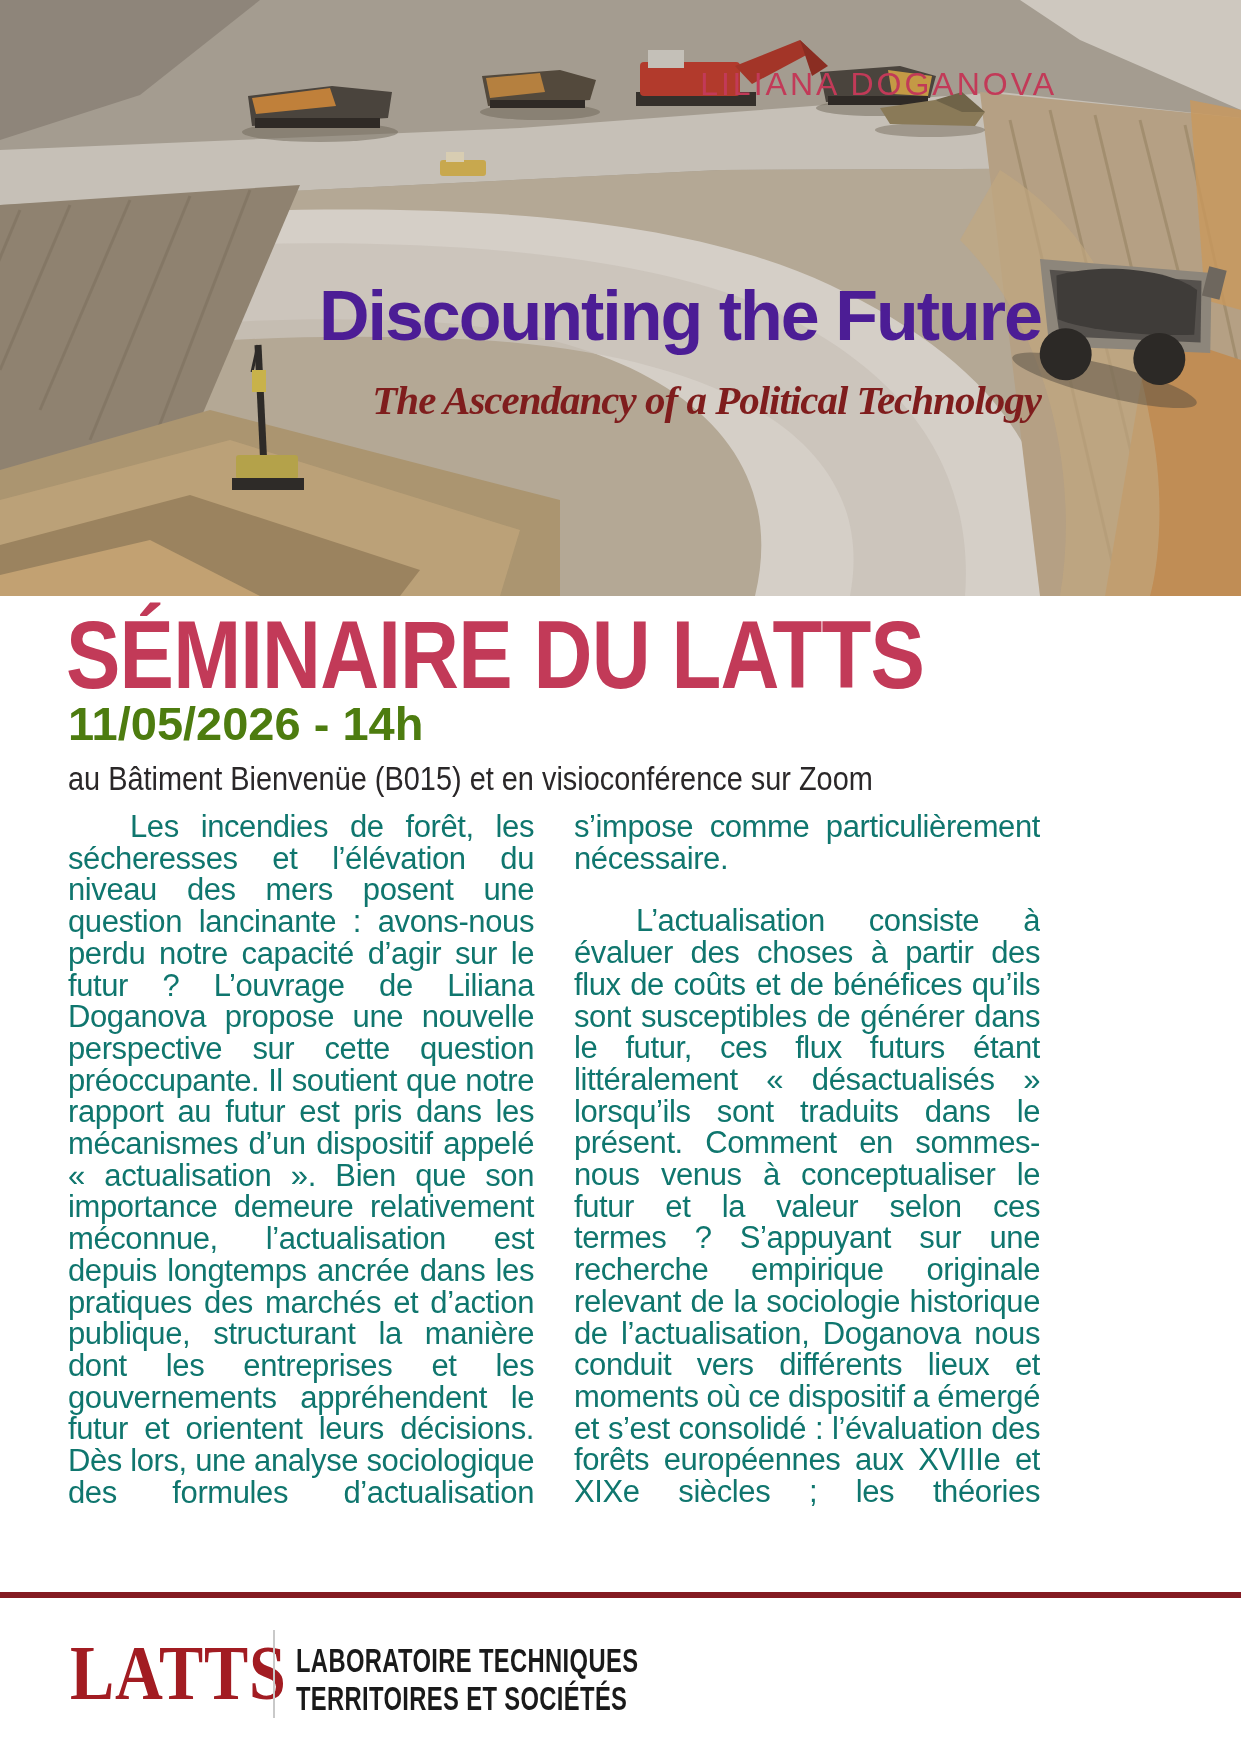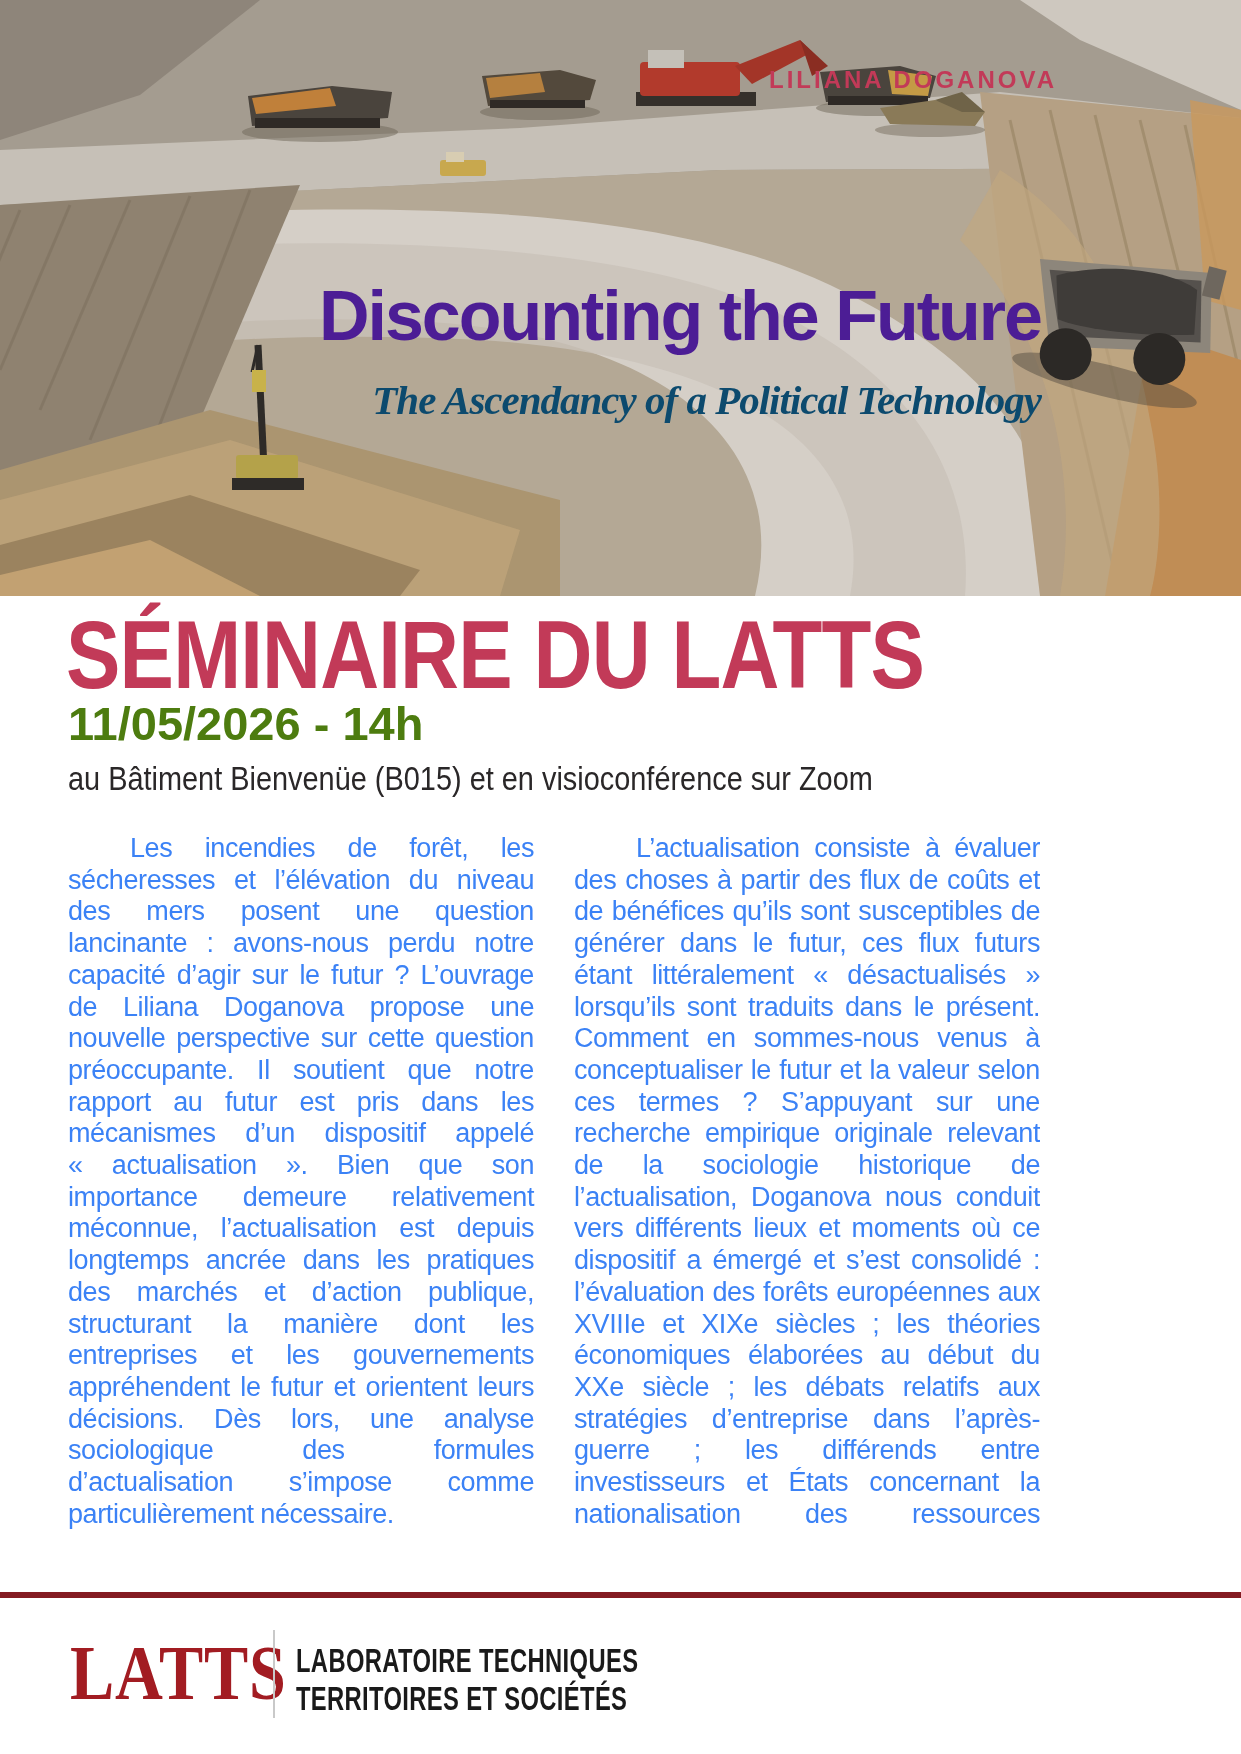--- a/index.html
+++ b/index.html
@@ -4,52 +4,52 @@
 <style>
   html,body{margin:0;padding:0;background:#ffffff;}
   .page{
     position:relative;width:1241px;height:1754px;overflow:hidden;background:#ffffff;
     font-family:"Liberation Sans","DejaVu Sans",sans-serif;color:#232021;
   }
   
   .hero{position:absolute;left:0;top:0;width:1241px;height:596px;overflow:hidden;background:#b0a89c;}
   .hero svg{position:absolute;left:0;top:0;width:100%;height:100%;display:block;}
   .hero-author{
-    position:absolute;top:66px;right:184px;font-size:24px;font-weight:bold;
+    position:absolute;top:66px;right:184px;font-size:32px;font-weight:normal;
     letter-spacing:3px;color:#C23A58;white-space:nowrap;text-align:center;
   }
   .hero-title{
     position:absolute;top:276px;right:200px;font-size:70px;font-weight:bold;
     letter-spacing:-2px;color:#4c1d95;white-space:nowrap;
   }
   .hero-subtitle{
     position:absolute;top:376px;right:200px;
     font-family:"Liberation Serif","DejaVu Serif",serif;font-style:italic;font-weight:bold;
-    font-size:41px;letter-spacing:-1px;color:#0c4a6e;white-space:nowrap;
+    font-size:41px;letter-spacing:-1px;color:#7f1d1d;white-space:nowrap;
   }
   
   .series-heading{
     position:absolute;left:66px;top:607px;font-size:96px;font-weight:bold;line-height:1;
     color:#C23A58;white-space:nowrap;transform:scaleX(.85);transform-origin:left top;
     letter-spacing:-1px;
   }
   .event-datetime{
     position:absolute;left:68px;top:700px;font-size:47px;font-weight:bold;line-height:1;
     color:#4d7c0f;white-space:nowrap;letter-spacing:0;
   }
   .event-location{
     position:absolute;left:68px;top:758px;font-size:34px;line-height:1.2;color:#2a2728;
     white-space:nowrap;transform:scaleX(.85);transform-origin:left top;
   }
   
   .abstract{
-    position:absolute;left:68px;top:833px;width:972px;height:716px;overflow:hidden;
+    position:absolute;left:68px;top:811px;width:972px;height:716px;overflow:hidden;
     column-count:2;column-gap:40px;column-fill:auto;
-    font-size:27px;line-height:31.7px;letter-spacing:-0.4px;word-spacing:-0.5px;
-    text-align:justify;color:#3b82f6;
+    font-size:31px;line-height:31.7px;letter-spacing:-0.4px;word-spacing:-0.5px;
+    text-align:justify;color:#0f766e;
   }
   .abstract p{margin:0;text-indent:62px;}
   .abstract p + p{margin-top:31px;}
   
   .footer-rule{position:absolute;left:0;top:1592px;width:1241px;height:6px;background:#841B22;}
   .footer-logo{
     position:absolute;left:70px;top:1634px;line-height:1;
     font-family:"Liberation Serif","DejaVu Serif",serif;font-weight:bold;font-size:78px;
     color:#A21C22;letter-spacing:1px;transform:scaleX(.85);transform-origin:left top;
     white-space:nowrap;

